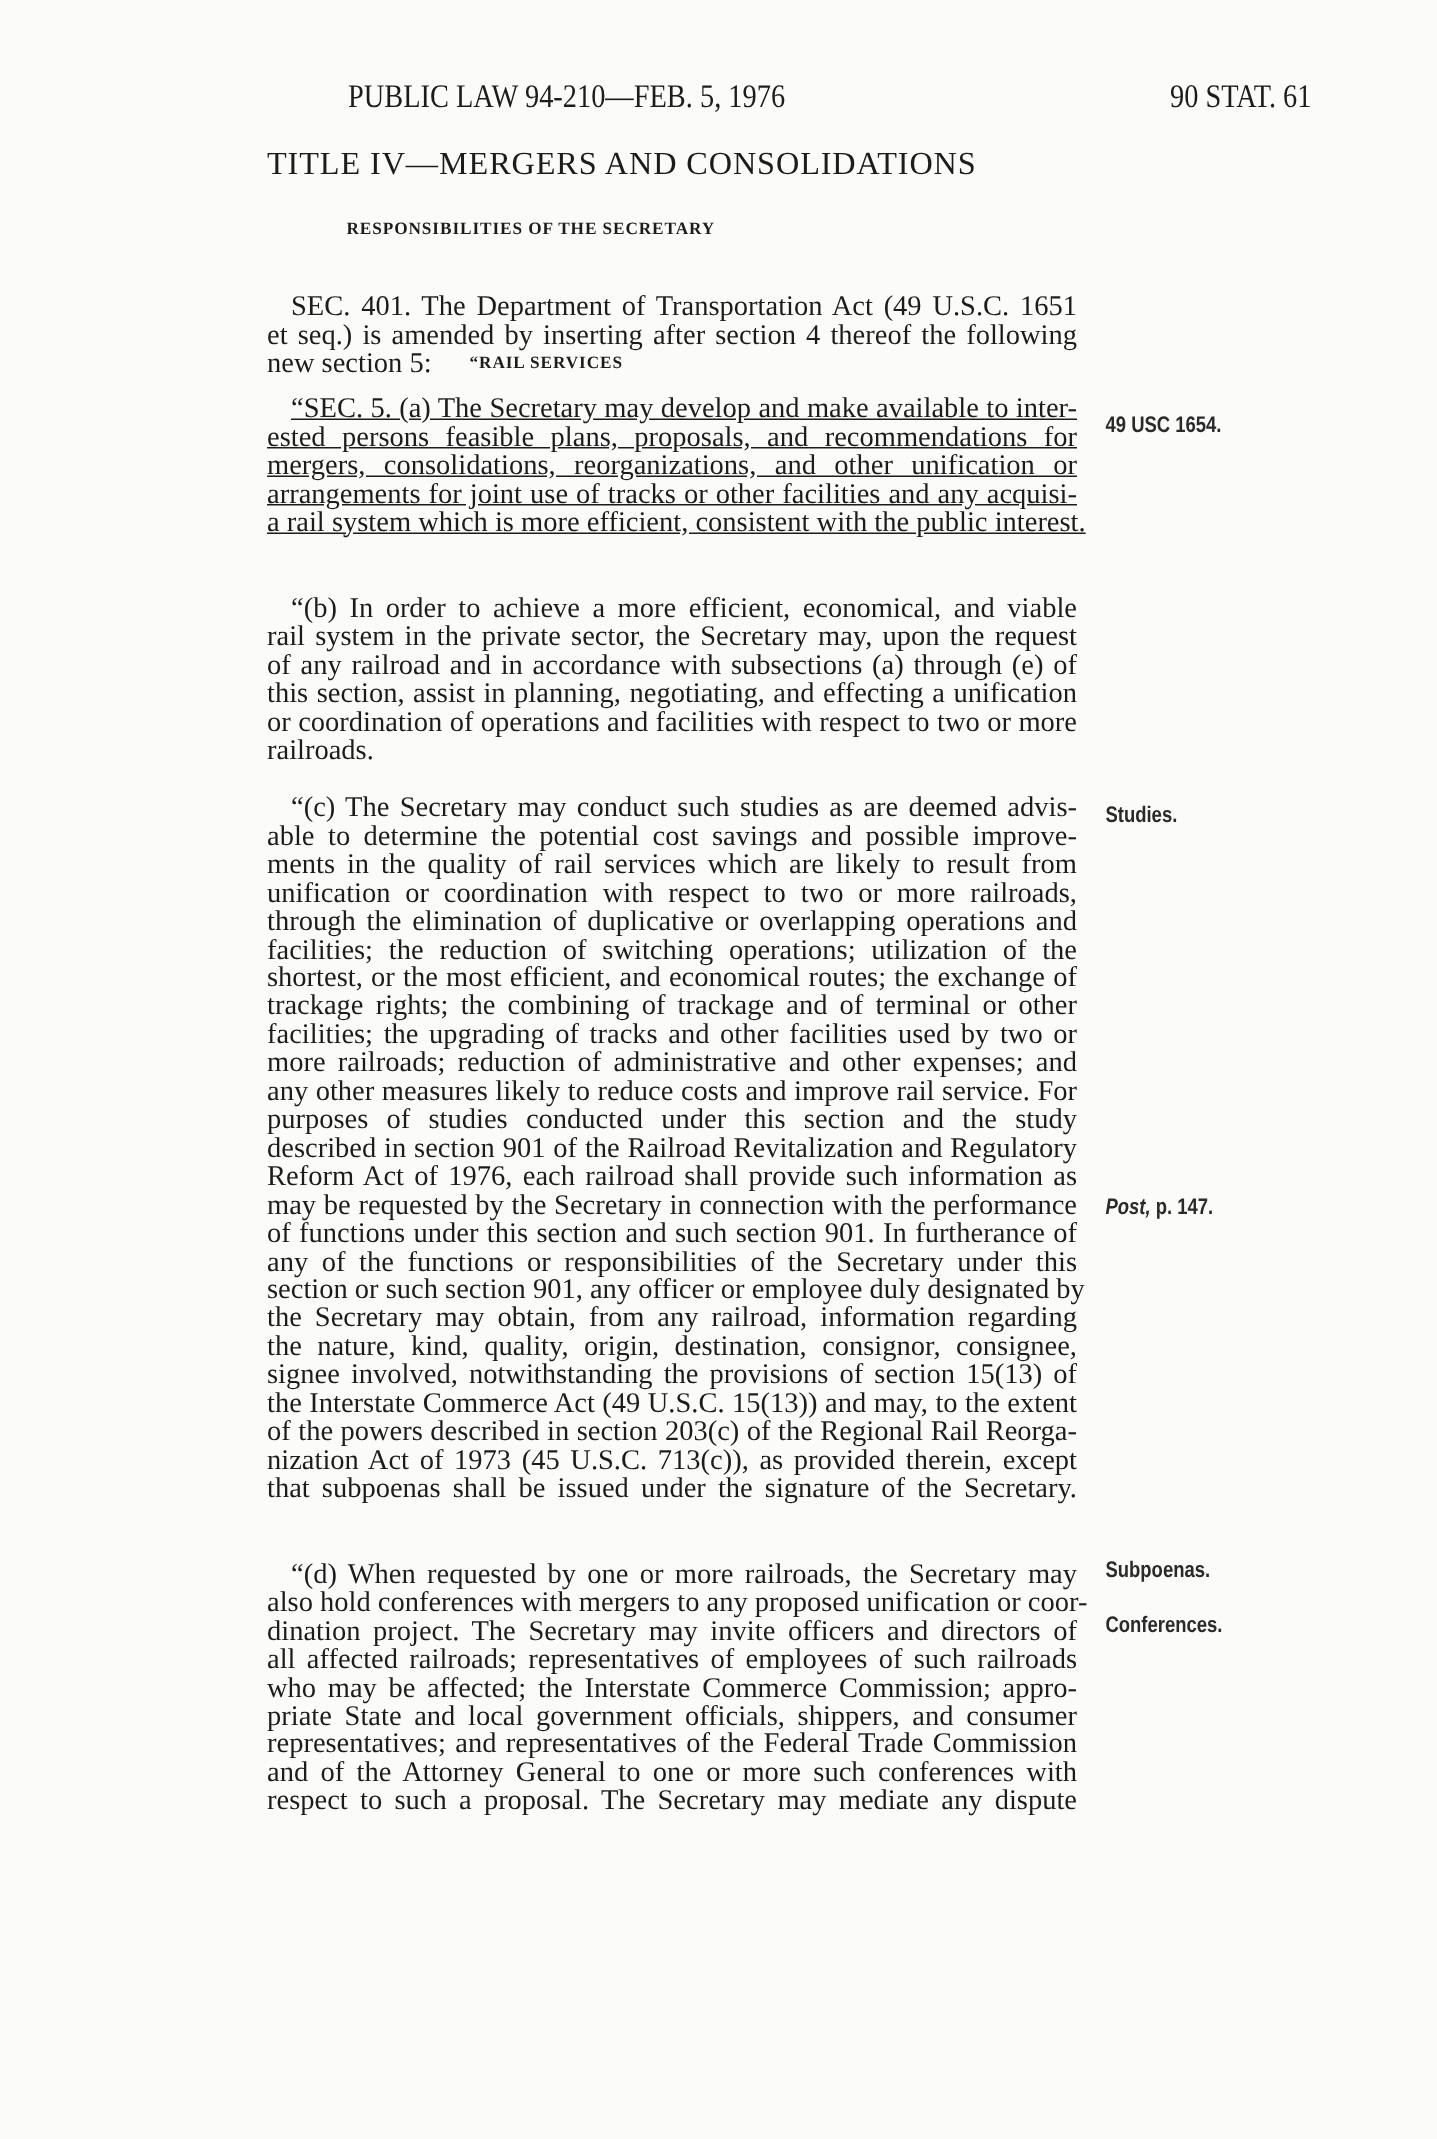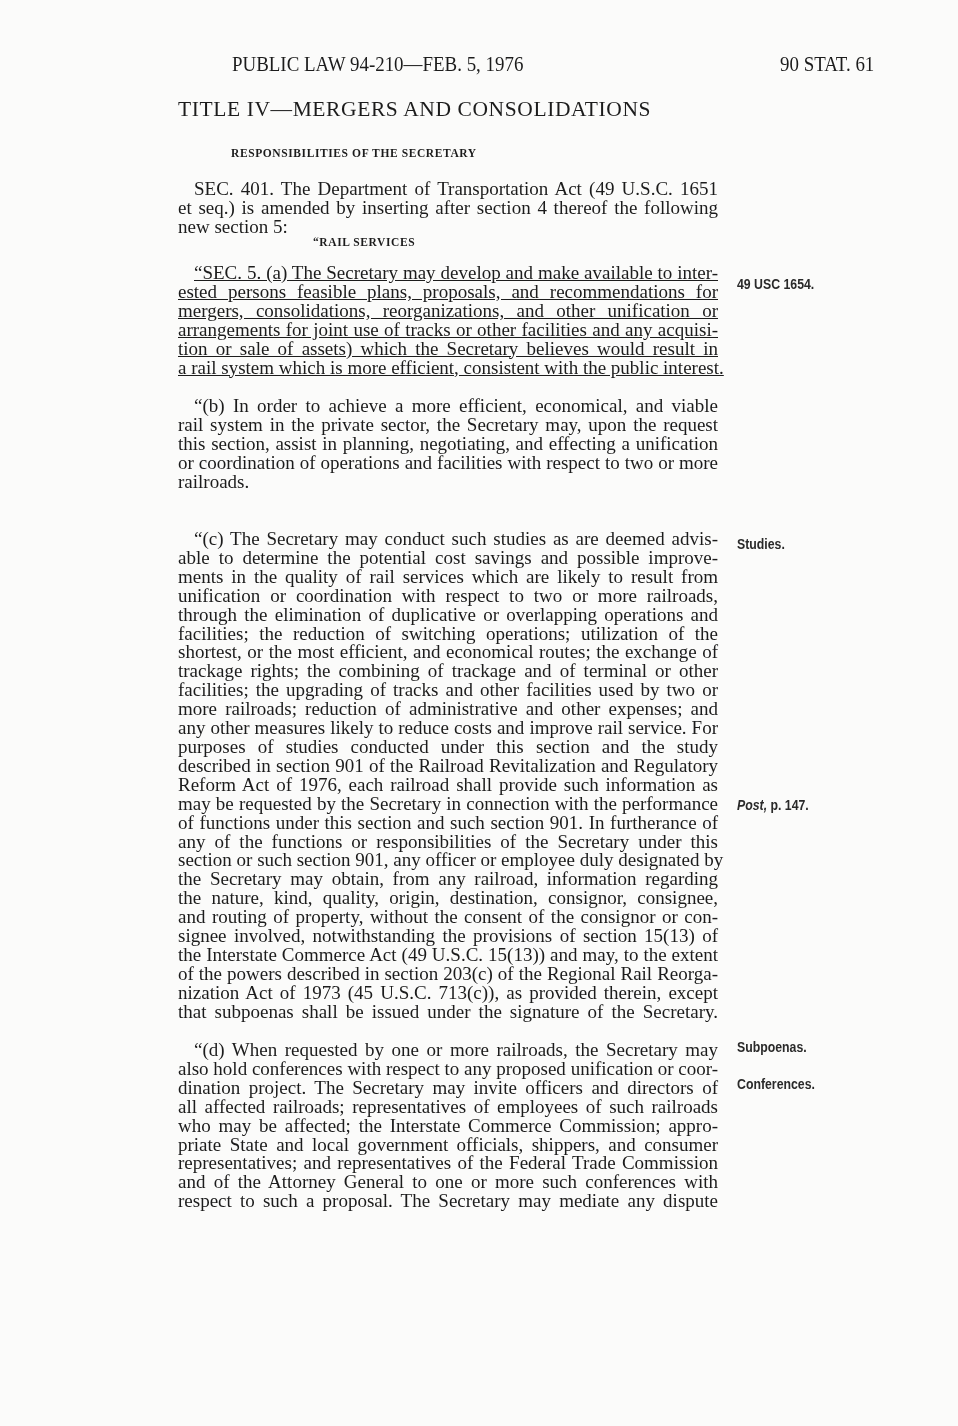--- a/index.html
+++ b/index.html
@@ -55,40 +55,40 @@
 <body>
 
 <div class="page">
 
   <div class="running-head">PUBLIC LAW 94-210—FEB. 5, 1976</div>
   <div class="stat-ref">90 STAT. 61</div>
 
   <div class="title">TITLE IV—MERGERS AND CONSOLIDATIONS</div>
   <div class="subhead">RESPONSIBILITIES OF THE SECRETARY</div>
 
-  <div class="body-text" style="top:180px;">
+  <div class="body-text" style="top:196px;">
     <span class="line ind">SEC. 401. The Department of Transportation Act (49 U.S.C. 1651</span>
     <span class="line">et seq.) is amended by inserting after section 4 thereof the following</span>
     <span class="line last">new section 5:</span>
   </div>
 
   <div class="center-head">“RAIL SERVICES</div>
 
   <div class="body-text" style="top:264px;text-decoration:underline;">
     <span class="line ind">“SEC. 5. (a) The Secretary may develop and make available to inter-</span>
     <span class="line">ested persons feasible plans, proposals, and recommendations for</span>
     <span class="line">mergers, consolidations, reorganizations, and other unification or</span>
     <span class="line">arrangements for joint use of tracks or other facilities and any acquisi-</span>
-    <span class="line">tion or sale of assets) which the Secretary believes would result in</span>
     <span class="line">a rail system which is more efficient, consistent with the public interest.</span>
   </div>
 
   <div class="body-text" style="top:397px;">
     <span class="line ind">“(b) In order to achieve a more efficient, economical, and viable</span>
     <span class="line">rail system in the private sector, the Secretary may, upon the request</span>
+    <span class="line">of any railroad and in accordance with subsections (a) through (e) of</span>
     <span class="line">this section, assist in planning, negotiating, and effecting a unification</span>
     <span class="line">or coordination of operations and facilities with respect to two or more</span>
     <span class="line last">railroads.</span>
   </div>
 
   <div class="body-text" style="top:530px;">
     <span class="line ind">“(c) The Secretary may conduct such studies as are deemed advis-</span>
     <span class="line">able to determine the potential cost savings and possible improve-</span>
     <span class="line">ments in the quality of rail services which are likely to result from</span>
     <span class="line">unification or coordination with respect to two or more railroads,</span>
@@ -101,31 +101,30 @@
     <span class="line">any other measures likely to reduce costs and improve rail service. For</span>
     <span class="line">purposes of studies conducted under this section and the study</span>
     <span class="line">described in section 901 of the Railroad Revitalization and Regulatory</span>
     <span class="line">Reform Act of 1976, each railroad shall provide such information as</span>
     <span class="line">may be requested by the Secretary in connection with the performance</span>
     <span class="line">of functions under this section and such section 901. In furtherance of</span>
     <span class="line">any of the functions or responsibilities of the Secretary under this</span>
     <span class="line">section or such section 901, any officer or employee duly designated by</span>
     <span class="line">the Secretary may obtain, from any railroad, information regarding</span>
     <span class="line">the nature, kind, quality, origin, destination, consignor, consignee,</span>
-    <span class="line">and routing of property, without the consent of the consignor or con-</span>
     <span class="line">signee involved, notwithstanding the provisions of section 15(13) of</span>
     <span class="line">the Interstate Commerce Act (49 U.S.C. 15(13)) and may, to the extent</span>
     <span class="line">of the powers described in section 203(c) of the Regional Rail Reorga-</span>
     <span class="line">nization Act of 1973 (45 U.S.C. 713(c)), as provided therein, except</span>
     <span class="line">that subpoenas shall be issued under the signature of the Secretary.</span>
   </div>
 
   <div class="body-text" style="top:1041px;">
     <span class="line ind">“(d) When requested by one or more railroads, the Secretary may</span>
-    <span class="line">also hold conferences with respect to any proposed unification or coor-</span>
+    <span class="line">also hold conferences with mergers to any proposed unification or coor-</span>
     <span class="line">dination project. The Secretary may invite officers and directors of</span>
     <span class="line">all affected railroads; representatives of employees of such railroads</span>
     <span class="line">who may be affected; the Interstate Commerce Commission; appro-</span>
     <span class="line">priate State and local government officials, shippers, and consumer</span>
     <span class="line">representatives; and representatives of the Federal Trade Commission</span>
     <span class="line">and of the Attorney General to one or more such conferences with</span>
     <span class="line">respect to such a proposal. The Secretary may mediate any dispute</span>
   </div>
 
   <div class="margin-note" style="top:275px;">49 USC 1654.</div>

